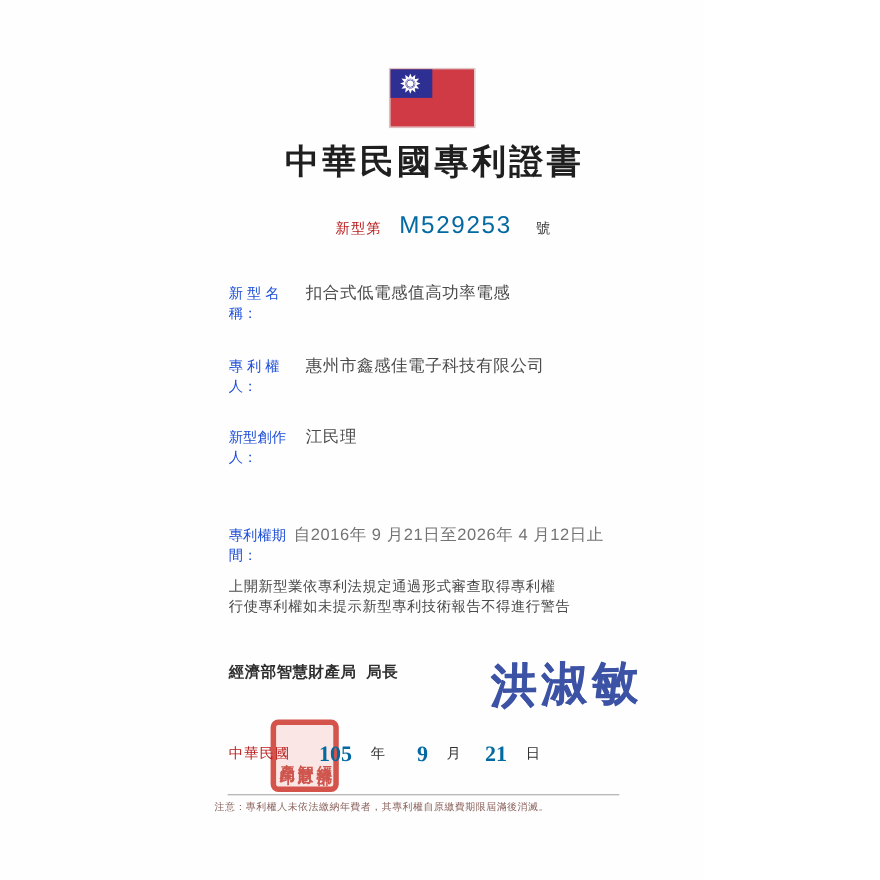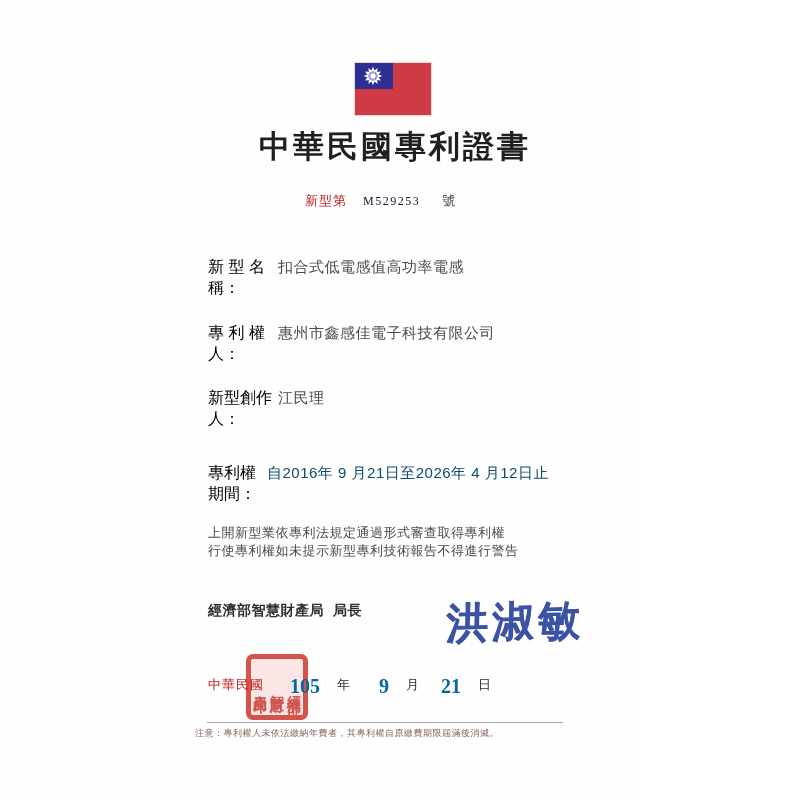--- a/index.html
+++ b/index.html
@@ -37,40 +37,40 @@
     font-size:31px; font-weight:bold; letter-spacing:3px;
     color:#1f1f1f;
   }
   
   .cert-line{
     position:absolute; left:305px; top:192px;
     display:flex; align-items:baseline;
   }
   .cert-prefix{font-size:13px; color:#b91c1c; letter-spacing:1px;}
   .cert-number{
-    font-family:Liberation Serif, serif;
-    font-size:12px; color:#0f172a; letter-spacing:1.5px;
+    font-family:Liberation Sans, sans-serif;
+    font-size:22px; color:#0369a1; letter-spacing:1.5px;
     margin:0 22px 0 16px;
   }
   .cert-suffix{font-size:13px; color:#3c3c3c;}
   
   .row{position:absolute; left:208px; display:flex; align-items:baseline;}
   .row .label{
-    font-size:16px; color:#000000; flex:0 0 auto;
+    font-size:13px; color:#1d4ed8; flex:0 0 auto;
     display:inline-block;
   }
   .row .value{
     font-family:"Liberation Serif", serif;
     font-size:15px; color:#4b4b4b; letter-spacing:0.5px;
   }
   .row-name{top:257px;}   .row-name .label{width:70px;}
   .row-patentee{top:323px;justify-content:flex-end;} .row-patentee .label{width:70px;}
   .row-creator{top:388px;}  .row-creator .label{width:70px;}
-  .row-period{top:463px;}   .row-period .label{width:59px;}
-  .row-period .value{font-family:"Liberation Sans", sans-serif; color:#0c4a6e;}
+  .row-period{top:477px;}   .row-period .label{width:59px;}
+  .row-period .value{font-family:"Liberation Sans", sans-serif; color:#737373;}
   
   .notice{
     position:absolute; left:208px; top:524px;
     font-size:13px; line-height:17.5px; color:#4a4a4a;
     letter-spacing:0.5px;
   }
   
   .director{
     position:absolute; left:208px; top:602px;
     font-size:14px; font-weight:bold; color:#2e2e2e; letter-spacing:0.5px;font-family:Liberation Mono, monospace;

